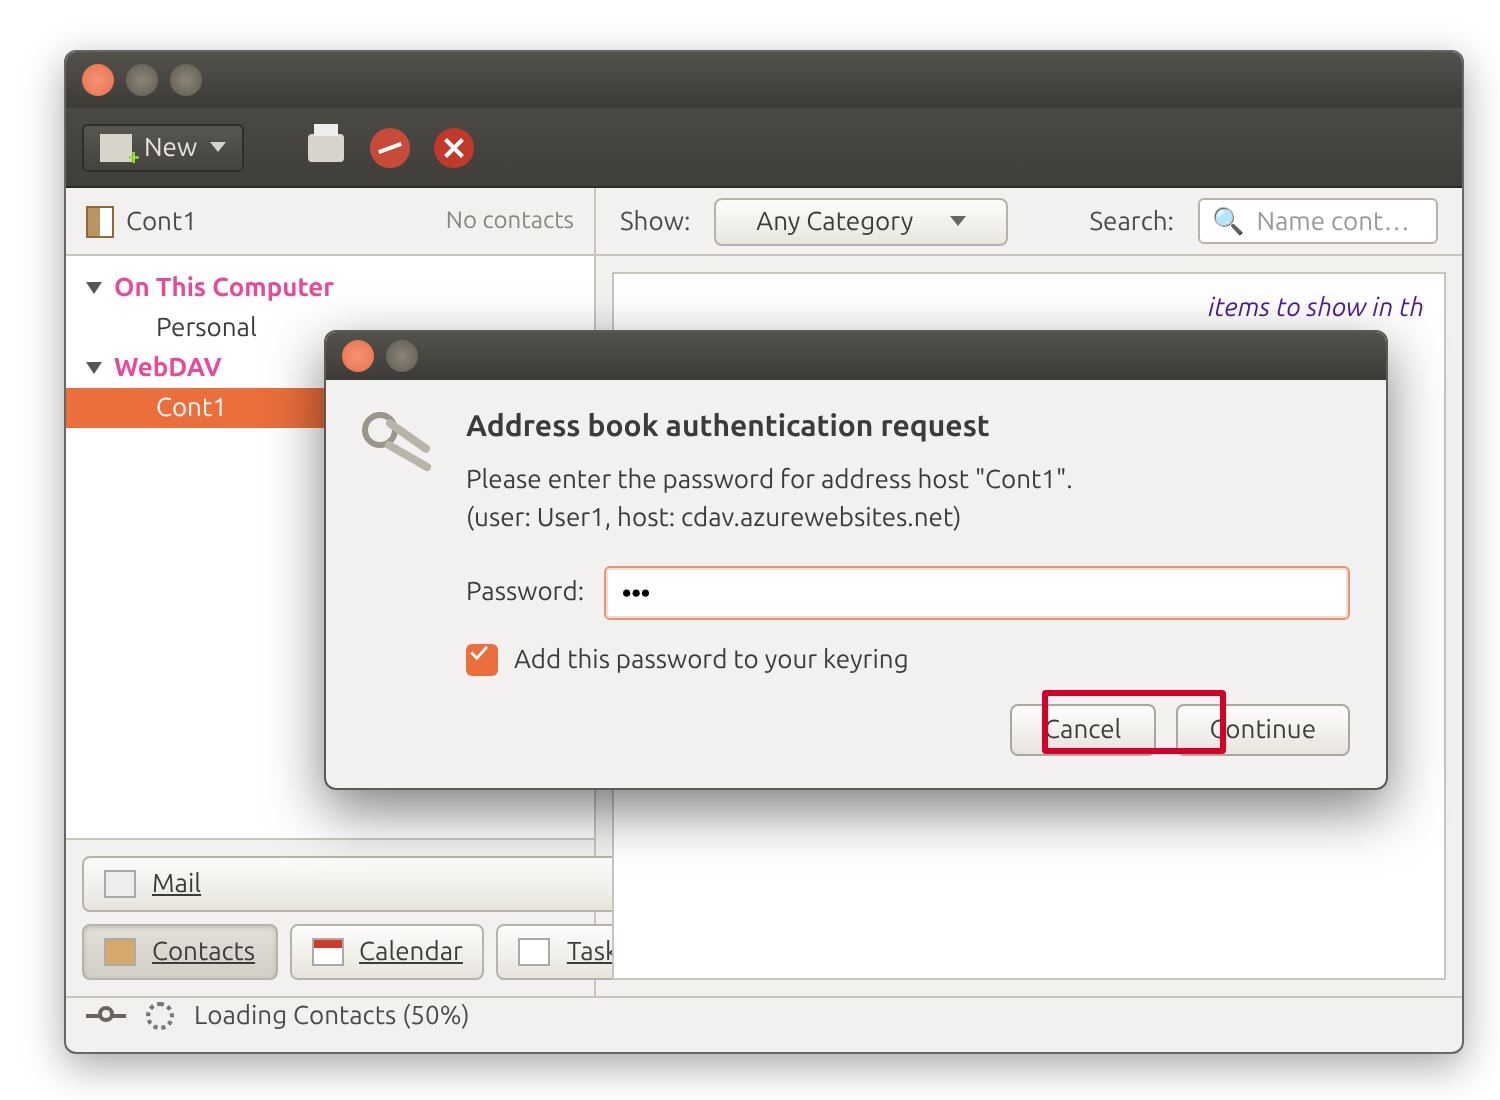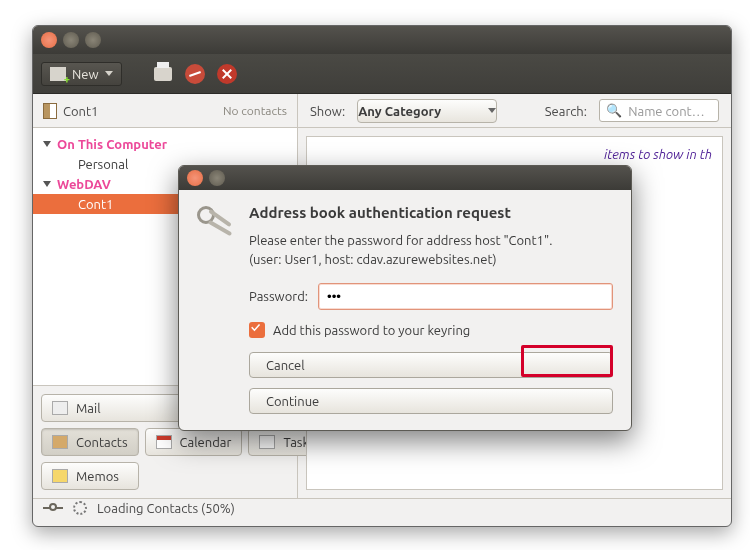--- a/index.html
+++ b/index.html
@@ -89,85 +89,84 @@
   .book-icon{width:14px;height:16px;background:#b89560;border:1px solid #8a6b3e; position:relative;}
   .book-icon::after{content:"";position:absolute;right:0;top:0;width:6px;height:100%;background:#fff;}
   .sidebar-header .no-contacts { color:#8a877f; font-size:12px;}
   .tree { padding:6px 0; flex:1; background:#fff; font-size:13px;}
   .tree-row { display:flex; align-items:center; padding:3px 10px; gap:4px;}
   .tree-row.group { font-weight:bold; color:#ec4899;}
   .tree-row.child { padding-left:45px;}
   .tree-row.sel { background:#eb6e3d; color:#fff;}
   .tri { width:0;height:0;border-left:4px solid transparent;border-right:4px solid transparent;border-top:6px solid #555; margin-right:2px;}
 
-  .sidebar-bottom { padding:8px; border-top:1px solid #c9c5bd; display:grid; grid-template-columns:1fr 1fr 1fr; gap:6px;}
+  .sidebar-bottom { padding:8px; border-top:1px solid #c9c5bd; display:grid; grid-template-columns:1fr 1fr 1fr 1fr; gap:6px;text-decoration:underline;}
   .sb-btn { display:flex; align-items:center; gap:8px; padding:6px 10px;
     background:linear-gradient(#fdfdfc,#e7e4dd);
     border:1px solid #b7b3a9; border-radius:4px; color:#3c3c3c;}
   .sb-btn.wide { grid-column: 1 / -1; }
   .sb-btn.active { background:linear-gradient(#e3e0d8,#d2cfc6); box-shadow:inset 0 1px 2px rgba(0,0,0,.15);}
   .mini { width:16px;height:14px;background:#ddd;border:1px solid #aaa;}
   .mini.env{background:#eee;}
   .mini.cont{background:#d4a96a;}
   .mini.cal{background:#fff;position:relative;}
   .mini.cal::before{content:"";position:absolute;top:0;left:0;right:0;height:4px;background:#cc3b2c;}
   .mini.task{background:#fff;}
   .mini.memo{background:#f6d76b;}
 
   .main-pane { flex:1; display:flex; flex-direction:column;}
   .filter-bar { height:34px; display:flex;align-items:center;gap:12px;padding:0 12px;
     border-bottom:1px solid #c9c5bd;}
   .lbl { color:#4a4a4a;}
-  .combo { display:flex;align-items:center;gap:18px;padding:4px 0;
+  .combo { display:flex;align-items:center;gap:18px;padding:4px 20px;
     background:linear-gradient(#fdfdfc,#e8e5de);border:1px solid #b7b3a9;border-radius:4px;
-    min-width:140px; justify-content:space-between;font-weight:bold;}
+    min-width:140px; justify-content:space-between;}
   .combo .dropdown-caret{border-top-color:#666;}
   .search-box{display:flex;align-items:center;gap:6px;border:1px solid #b7b3a9;background:#fff;
     border-radius:3px;padding:3px 6px;min-width:120px;color:#999;}
   .search-box .mag{color:#3a6ea5;font-weight:bold;}
   .view-body{flex:1;background:#fff;border:1px solid #c9c5bd;margin:8px;position:relative;
     overflow:hidden;color:#3b3b3b;display:flex;justify-content:flex-end;}
   .view-body .msg{padding:10px;color:#4c1d95;font-style:italic;}
 
   .status-bar{height:18px;border-top:1px solid #c9c5bd;display:flex;align-items:center;
     padding:0 10px;gap:10px;color:#4a4a4a;}
   .online-ic{width:20px;height:10px;position:relative;}
   .online-ic::before,.online-ic::after{content:"";position:absolute;top:4px;width:8px;height:2px;background:#6a665c;}
   .online-ic::before{left:0;} .online-ic::after{right:0;}
   .online-ic .dot{width:8px;height:8px;border:2px solid #6a665c;border-radius:5px;position:absolute;left:6px;top:0;}
   .spinner{width:14px;height:14px;border:2px dotted #777;border-radius:8px;}
 
   
   .dialog {
     position:absolute;
     left:162px; top:165px;
-    width:454px;
+    width:532px;
     border:1px solid #5c5a54;
     border-radius:6px;
     background:#f2f1f0;
     box-shadow:0 10px 28px rgba(0,0,0,.5);
     overflow:hidden;
-    margin-left:16px;
   }
   .dialog .titlebar{height:24px;}
   .dlg-body{padding:14px 18px 16px 16px;display:flex;gap:14px;}
   .key-ic{width:40px;min-width:40px;height:40px;position:relative;}
   .key-ic .ring{width:18px;height:18px;border:3px solid #9a968c;border-radius:10px;position:absolute;left:2px;top:2px;}
   .key-ic .k1,.key-ic .k2{position:absolute;width:26px;height:4px;background:#b8b4aa;top:12px;left:12px;transform:rotate(35deg);border-radius:2px;}
   .key-ic .k2{top:22px;transform:rotate(30deg);}
   .dlg-main{flex:1;}
   .dlg-main h3{font-size:15px;font-weight:bold;color:#3b3b3b;margin-bottom:10px;}
   .dlg-main p{color:#3b3b3b;line-height:1.45;margin-bottom:14px;}
   .pw-row{display:flex;align-items:center;gap:10px;margin-bottom:12px;}
   .pw-row input{flex:1;border:1px solid #e1947a;border-radius:3px;padding:5px 8px;
     background:#fff;outline:none;box-shadow:0 0 0 1px rgba(231,111,70,.25) inset;}
   .chk-row{display:flex;align-items:center;gap:8px;margin-bottom:14px;}
   .chk{width:16px;height:16px;border-radius:3px;background:#eb6e3d;position:relative;}
   .chk::after{content:"✓";color:#fff;position:absolute;left:2px;top:-2px;font-size:13px;font-weight:bold;}
-  .dlg-actions{display:flex;justify-content:flex-end;gap:10px;flex-direction:column;}
+  .dlg-actions{display:flex;justify-content:flex-end;gap:10px;}
   .btn{padding:5px 16px;background:linear-gradient(#fdfdfc,#e7e4dd);
     border:1px solid #aba79d;border-radius:4px;color:#3c3c3c;}
   .highlight{position:absolute;border:3px solid #d4002a;border-radius:2px;
     left:521px; top:345px; width:92px; height:32px; pointer-events:none;}
 </style>
 </head>
 <body>
 
 <div class="main-window">
   <div class="titlebar">

